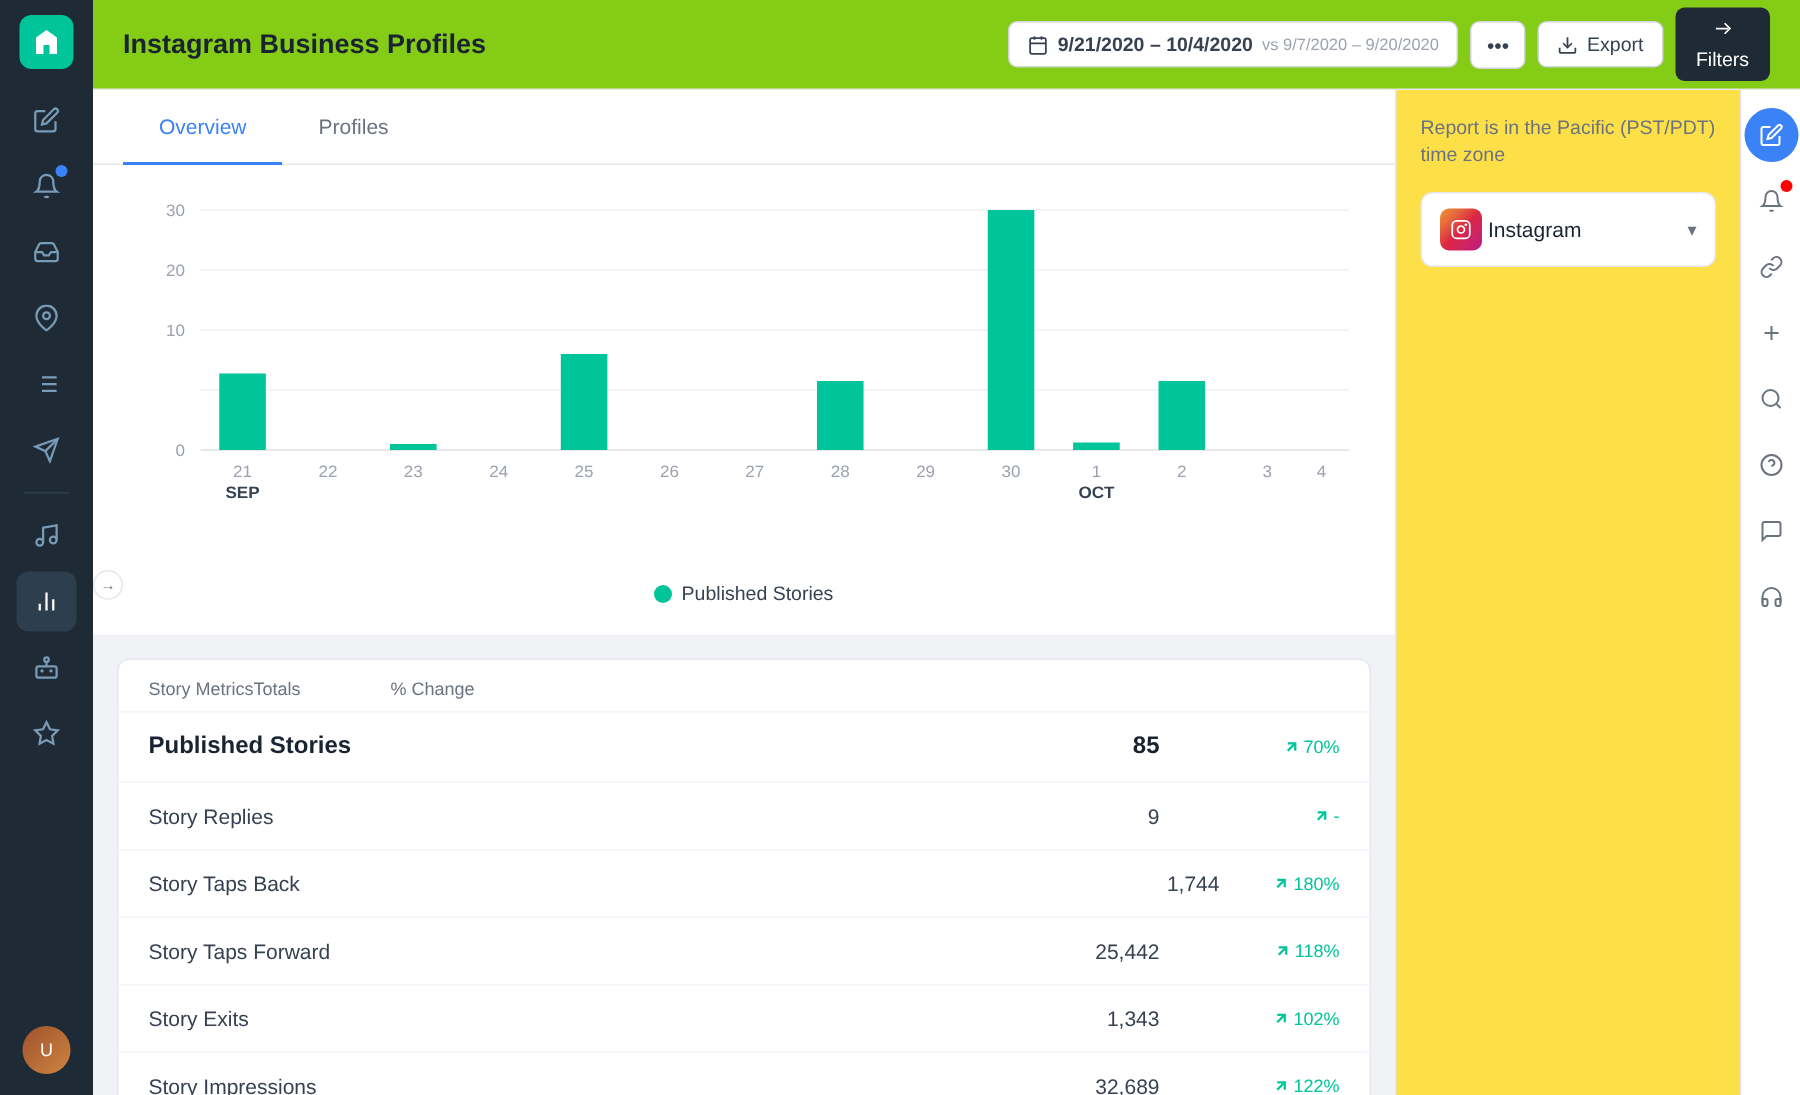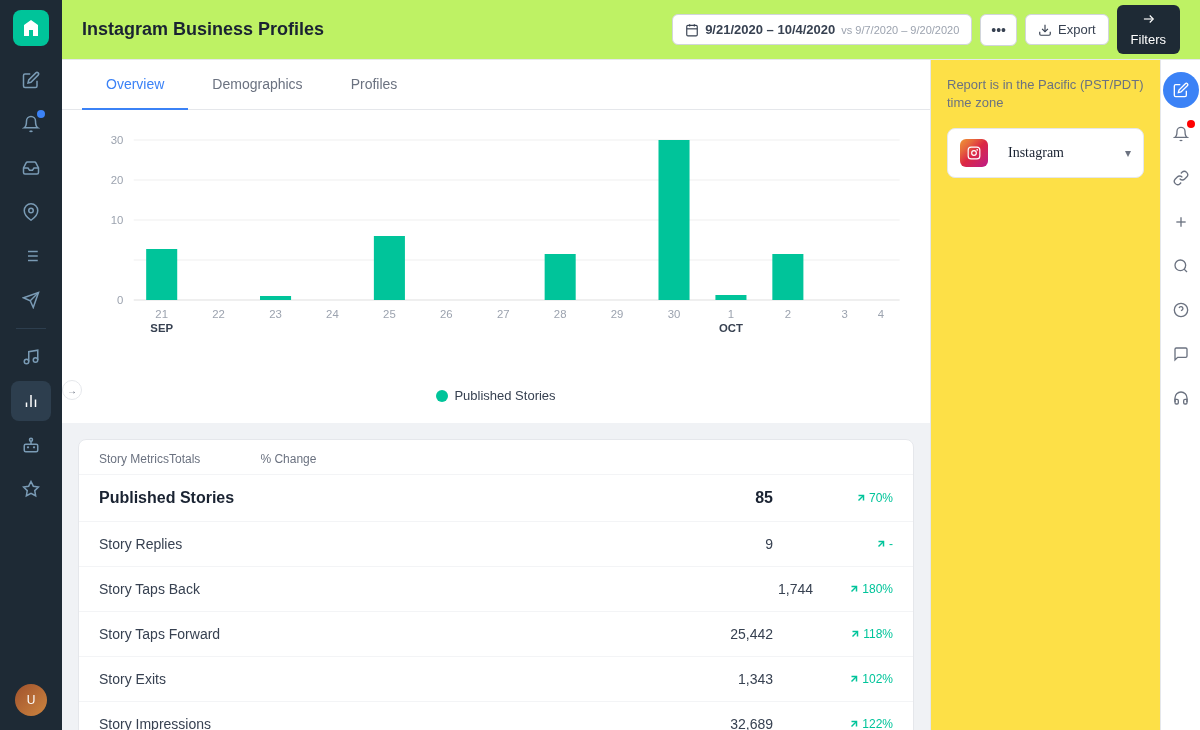--- a/index.html
+++ b/index.html
@@ -45,21 +45,21 @@
     
     .main-wrapper {
       flex: 1;
       display: flex;
       flex-direction: column;
       overflow: hidden;
     }
 
     
     .header {
-      background: #bef264;
+      background: #84cc16;
       padding: 0 20px;
       height: 60px;
       display: flex;
       align-items: center;
       justify-content: space-between;
       border-bottom: 1px solid #e5e7eb;
       flex-shrink: 0;
     }
     .header-title {
       font-size: 18px;
@@ -240,22 +240,21 @@
       border-radius: 8px;
       padding: 10px 12px;
       display: flex;
       align-items: center;
       justify-content: space-between;
       cursor: pointer;
     }
     .instagram-left {
       display: flex;
       align-items: center;
-      gap: 20px;
-      font-family: Liberation Serif, serif;
+      gap: 4px;
     }
     .instagram-icon {
       width: 28px; height: 28px;
       background: linear-gradient(135deg, #f09433, #e6683c, #dc2743, #cc2366, #bc1888);
       border-radius: 6px;
       display: flex; align-items: center; justify-content: center;
       color: white;
       font-size: 14px;
     }
     .instagram-name { font-size: 14px; font-weight: 500; color: #1a2332; }
@@ -441,21 +440,20 @@
       </button>
     </div>
   </div>
 
   <div class="content-area">
 
     <div class="main-panel">
 
       <div class="tabs-bar">
         <div class="tab active">Overview</div>
-        <div class="tab">Demographics</div>
         <div class="tab">Profiles</div>
       </div>
 
       <div class="chart-section">
         <div class="chart-container">
           <svg class="chart-svg-container" viewBox="0 0 800 220" preserveAspectRatio="none">
 
             <line x1="50" y1="10" x2="790" y2="10" stroke="#f0f0f0" stroke-width="1"></line>
             <line x1="50" y1="50" x2="790" y2="50" stroke="#f0f0f0" stroke-width="1"></line>
             <line x1="50" y1="90" x2="790" y2="90" stroke="#f0f0f0" stroke-width="1"></line>

